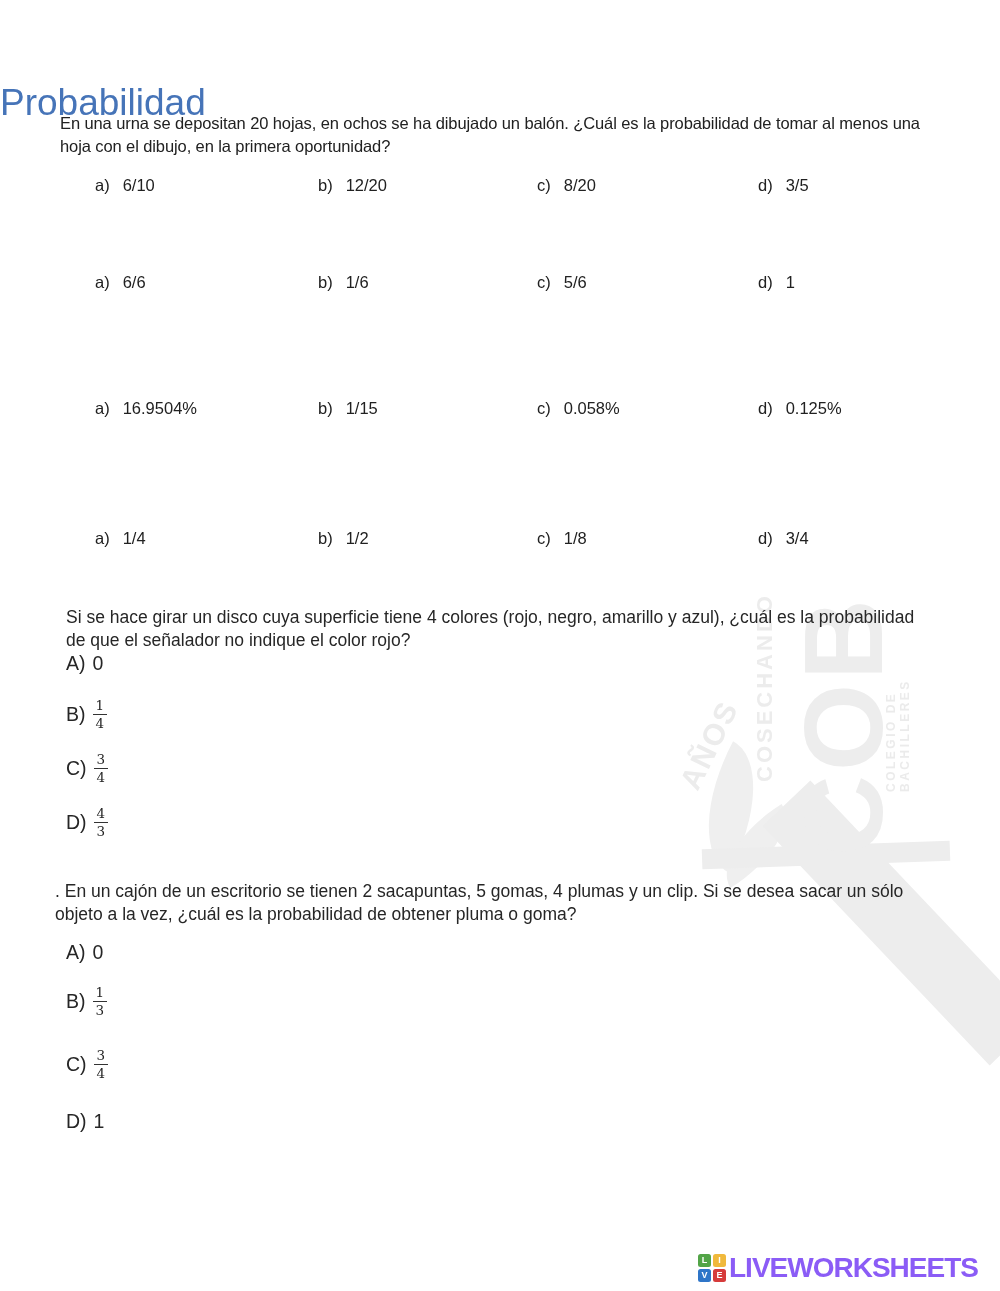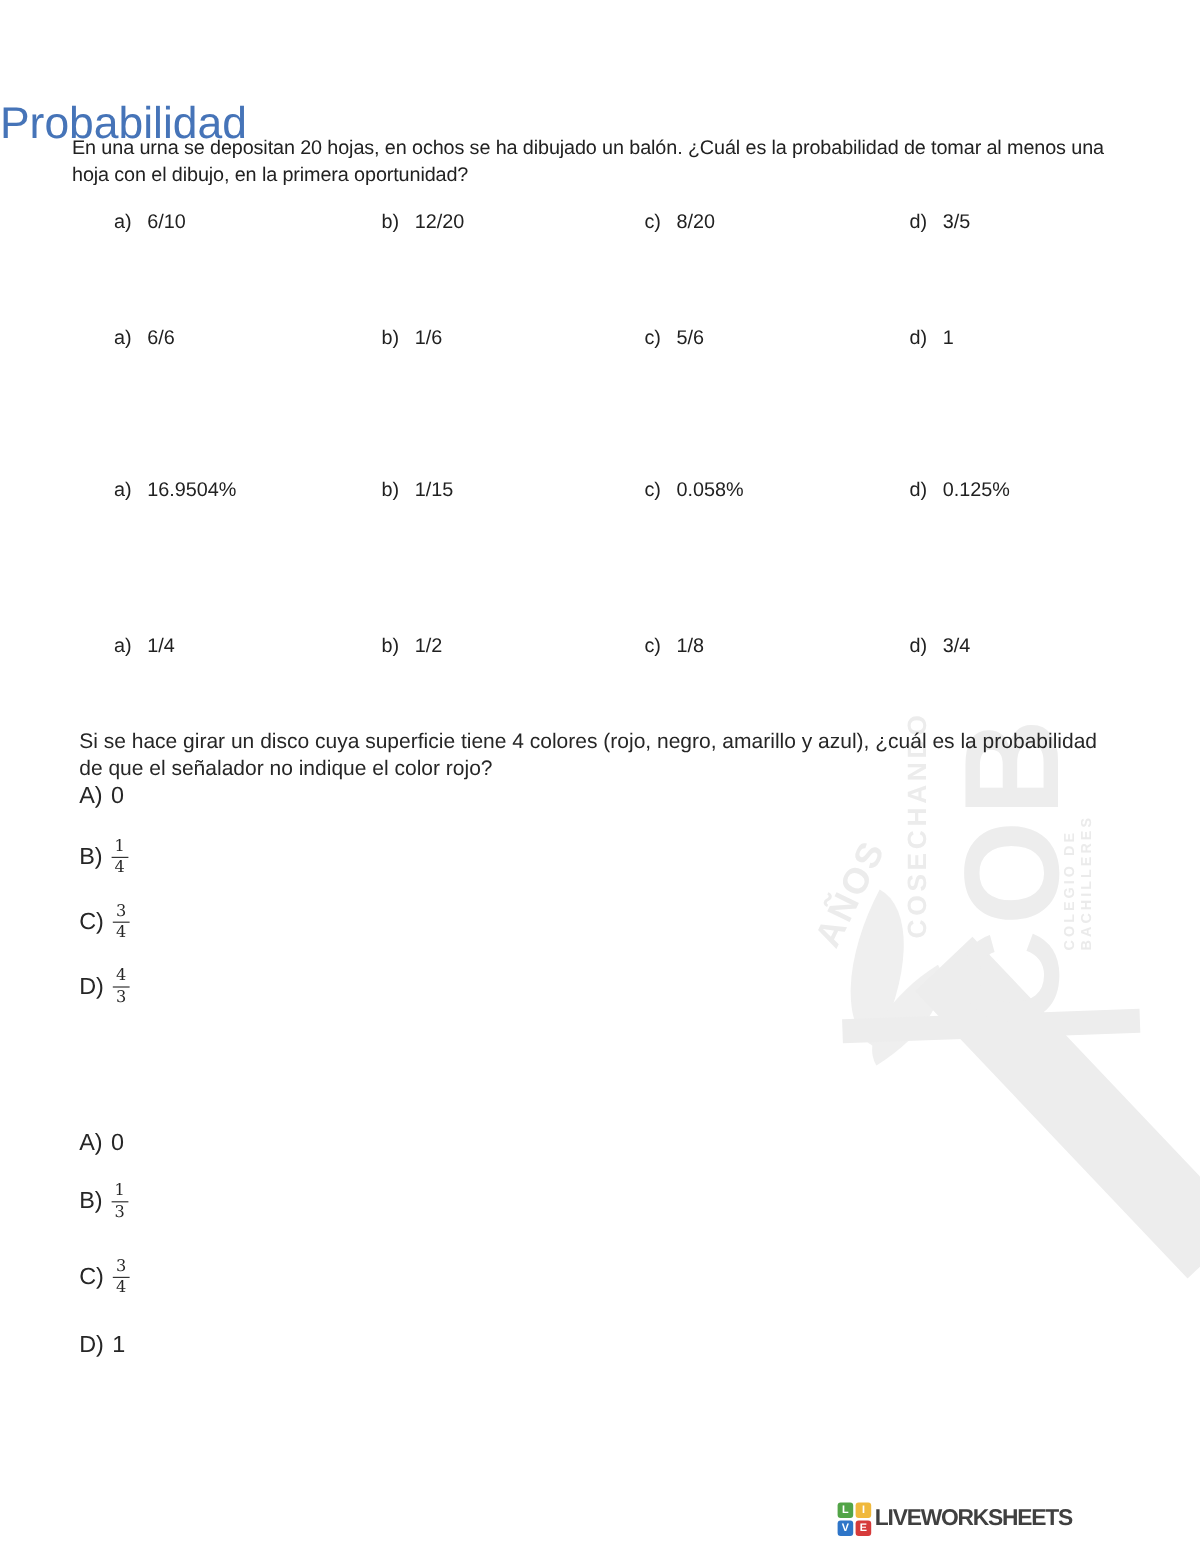--- a/index.html
+++ b/index.html
@@ -79,21 +79,21 @@
     display:grid; grid-template-columns:13px 13px; grid-template-rows:13px 13px;
     gap:2px;
   }
   .logo-cell {
     border-radius:2.5px; color:#ffffff; font-size:9px; font-weight:bold;
     display:flex; align-items:center; justify-content:center; line-height:1;
   }
   .lc-l { background:#52a447; } .lc-i { background:#f0b93c; }
   .lc-v { background:#2e75c8; } .lc-e { background:#d63b3b; }
   .wordmark {
-    font-size:19px; font-weight:bold; color:#404040; letter-spacing:-1px;
+    font-size:28px; font-weight:bold; color:#8b5cf6; letter-spacing:-1px;
     font-family:"Liberation Sans", sans-serif;
   }
 </style>
 </head>
 <body>
 
 <div class="page">
 
   <div class="wm wm-leaf1"></div>
   <div class="wm wm-leaf2"></div>
@@ -203,20 +203,21 @@
       </span>
   </div>
   <div class="optv" style="top:806px;">
     <span>D)</span>
     <span class="frac">
         <span class="fnum">4</span>
         <span class="fden">3</span>
       </span>
   </div>
 
+  <div class="qtext-pic" style="top:868px; left:55px; width:868px;">. En un cajón de un escritorio se tienen 2 sacapuntas, 5 gomas, 4 plumas y un clip. Si se desea sacar un sólo objeto a la vez, ¿cuál es la probabilidad de obtener pluma o goma?</div>
   <div class="optv" style="top:941px;">
     <span>A)</span>
     <span>0</span>
   </div>
   <div class="optv" style="top:985px;">
     <span>B)</span>
     <span class="frac">
         <span class="fnum">1</span>
         <span class="fden">3</span>
       </span>

